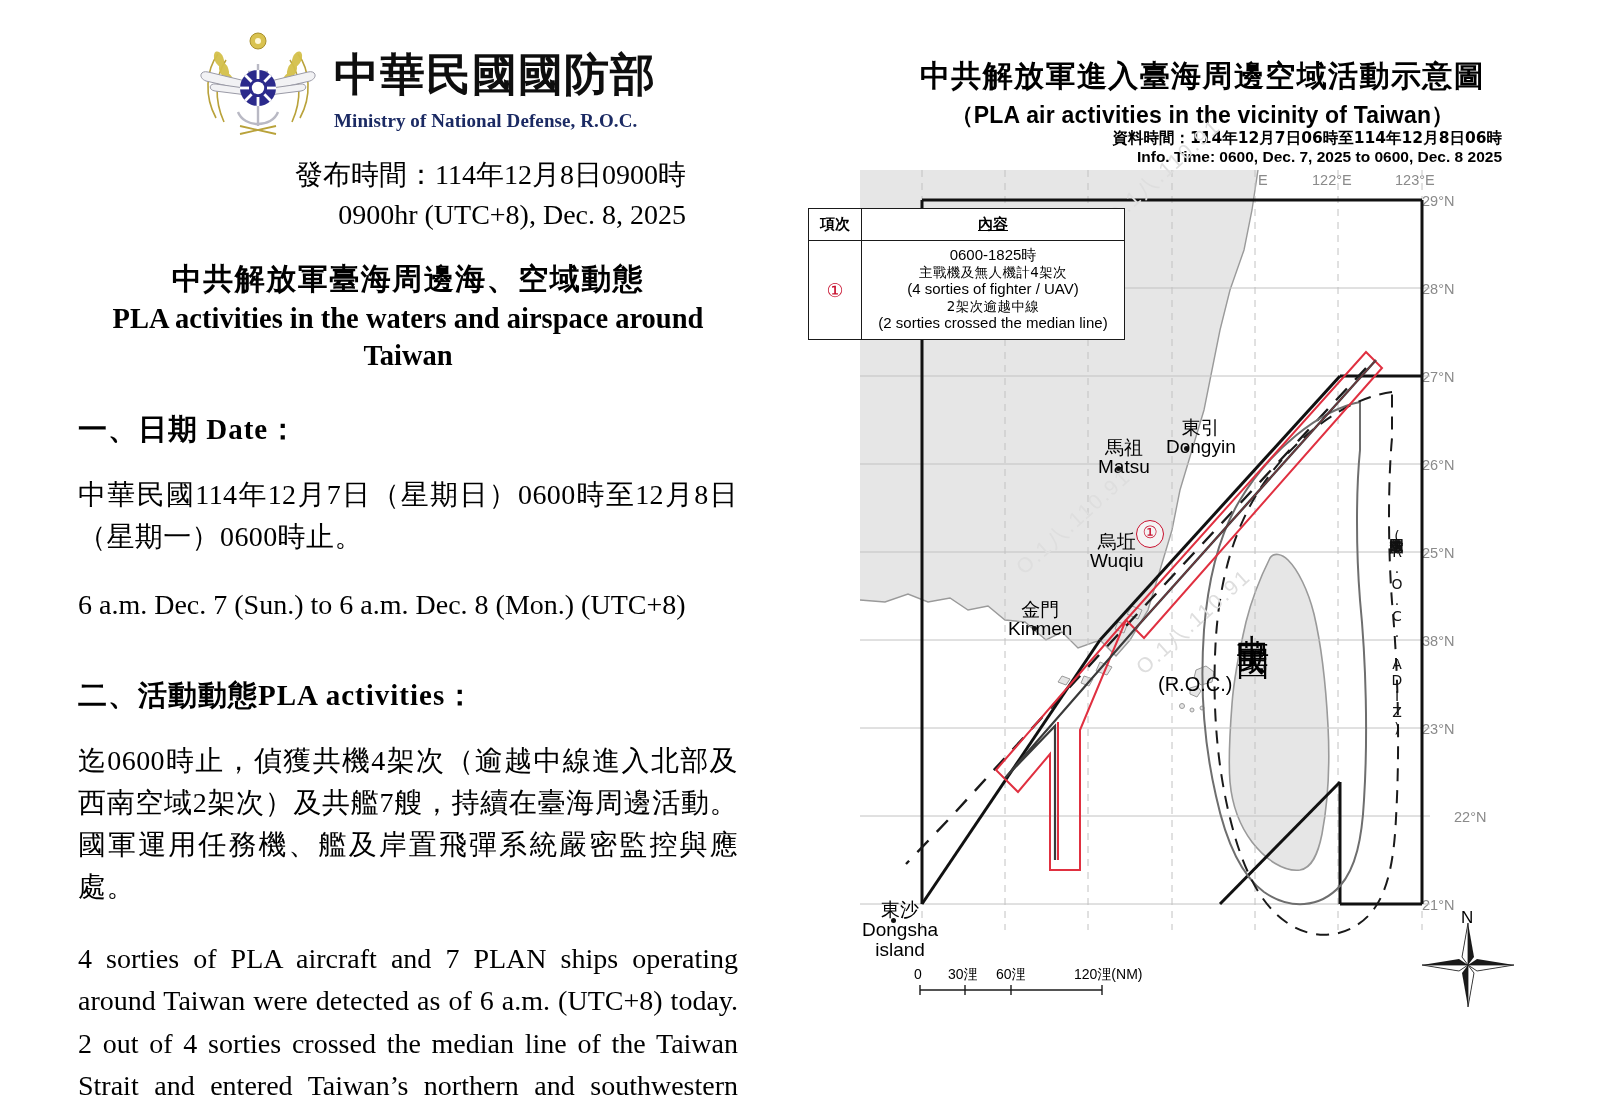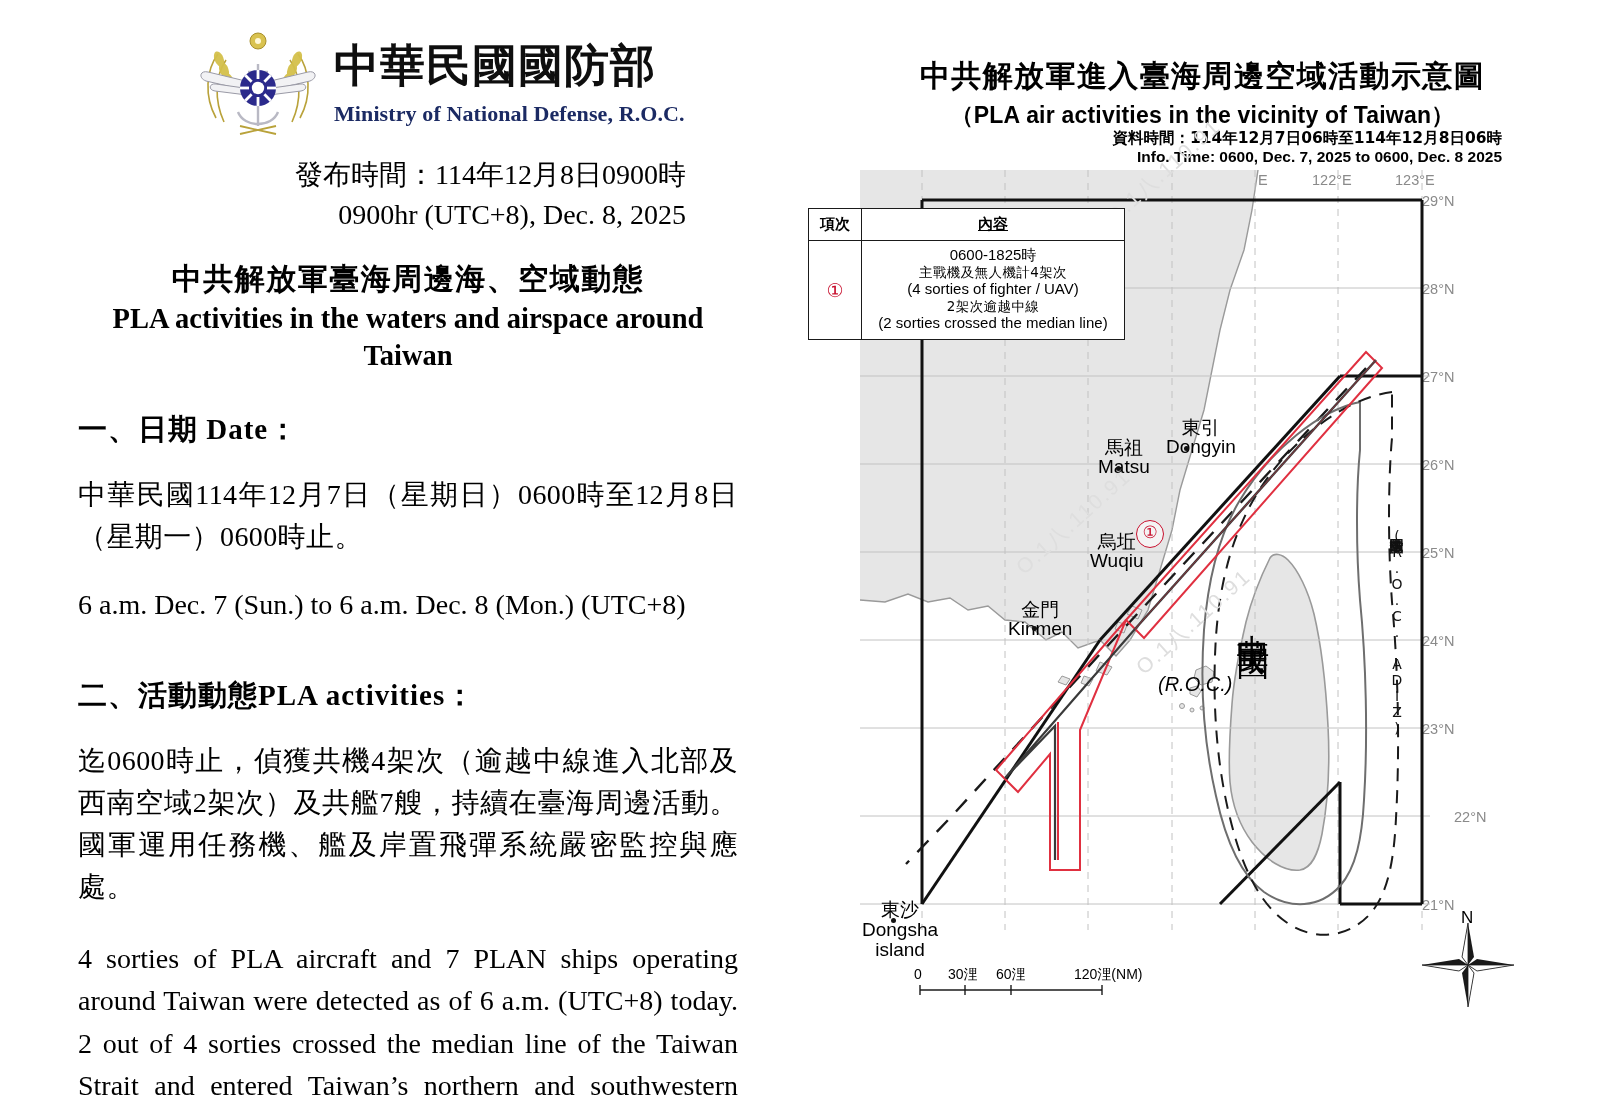--- a/index.html
+++ b/index.html
@@ -18,31 +18,31 @@
     width:800px;height:1115px;position:relative;
     box-sizing:border-box;
     padding:0 62px 0 78px;
     background:#fff;
   }
   .divider{
     position:absolute;left:800px;top:0;width:6px;height:1115px;
     background:linear-gradient(to right,#ffffff,#fbfafa 40%,#f3f1ef 70%,#ffffff);
   }
 
-  .logo-row{display:flex;align-items:flex-start;margin-top:26px;padding-left:110px;}
+  .logo-row{display:flex;align-items:center;margin-top:26px;padding-left:110px;}
   .crest{width:140px;height:115px;flex:0 0 auto;position:relative;}
   .ministry-names{margin-left:6px;padding-top:16px;}
   .ministry-cn{
     font-family:"DejaVu Sans", sans-serif;
     font-weight:bold;font-size:45px;letter-spacing:1px;line-height:1.05;color:#0e0e0e;
     white-space:nowrap;
   }
   .ministry-en{
     font-family:"Liberation Serif", serif;
-    font-weight:bold;font-size:22px;color:#1b2a63;margin-top:12px;letter-spacing:0.1px;
+    font-weight:bold;font-size:19px;color:#1b2a63;margin-top:12px;letter-spacing:0.1px;
     white-space:nowrap;
   }
 
   .issue-block{text-align:right;margin-top:14px;padding-right:52px;}
   .issue-line{font-size:28px;line-height:1.42;white-space:nowrap;}
 
   .title-block{text-align:center;margin-top:24px;}
   .title-cn{font-size:30px;font-weight:bold;letter-spacing:1.5px;line-height:1.3;
     font-family:"DejaVu Sans", sans-serif;}
   .title-en{font-size:28.5px;font-weight:bold;line-height:1.3;margin-top:2px;
@@ -238,21 +238,21 @@
     <div class="lonlab" style="left:345px;top:172px;">120°E</div>
     <div class="lonlab" style="left:428px;top:172px;">121°E</div>
     <div class="lonlab" style="left:512px;top:172px;">122°E</div>
     <div class="lonlab" style="left:595px;top:172px;">123°E</div>
 
     <div class="latlab" style="left:622px;top:193px;">29°N</div>
     <div class="latlab" style="left:622px;top:281px;">28°N</div>
     <div class="latlab" style="left:622px;top:369px;">27°N</div>
     <div class="latlab" style="left:622px;top:457px;">26°N</div>
     <div class="latlab" style="left:622px;top:545px;">25°N</div>
-    <div class="latlab" style="left:622px;top:633px;">24°N</div>
+    <div class="latlab" style="left:622px;top:633px;">38°N</div>
     <div class="latlab" style="left:622px;top:721px;">23°N</div>
     <div class="latlab" style="left:622px;top:809px;padding-left:32px;">22°N</div>
     <div class="latlab" style="left:622px;top:897px;">21°N</div>
 
     <div class="map-wrap">
       <svg class="map-svg" width="805" height="880" viewBox="0 0 805 880">
         <defs>
           <clipPath id="mapclip">
               <rect x="60" y="0" width="570" height="760"></rect>
             </clipPath>
@@ -399,21 +399,21 @@
         <span class="en">Wuqiu</span>
       </div>
 
       <div class="place" style="left:208px;top:430px;">
         <span class="cn">金門</span>
         <span class="en">Kinmen</span>
       </div>
       <div style="position:absolute;left:232px;top:456px;width:5px;height:5px;border-radius:50%;background:#111;"></div>
 
       <div class="roc-vert" style="left:430px;top:438px;">中華民國</div>
-      <div class="roc-par" style="left:358px;top:503px;font-style:italic;">(R.O.C.)</div>
+      <div class="roc-par" style="left:358px;top:503px;">(R.O.C.)</div>
 
       <div class="dongsha" style="left:62px;top:730px;">
         <span class="cn">東沙</span>
         <span class="en">Dongsha</span>
         <span class="en">island</span>
       </div>
       <div style="position:absolute;left:91px;top:748px;width:5px;height:5px;border-radius:50%;background:#111;"></div>
 
       <div class="adiz-label" style="left:588px;top:358px;height:260px;">中華民國防空識別區(R.O.C. ADIZ)</div>
 

